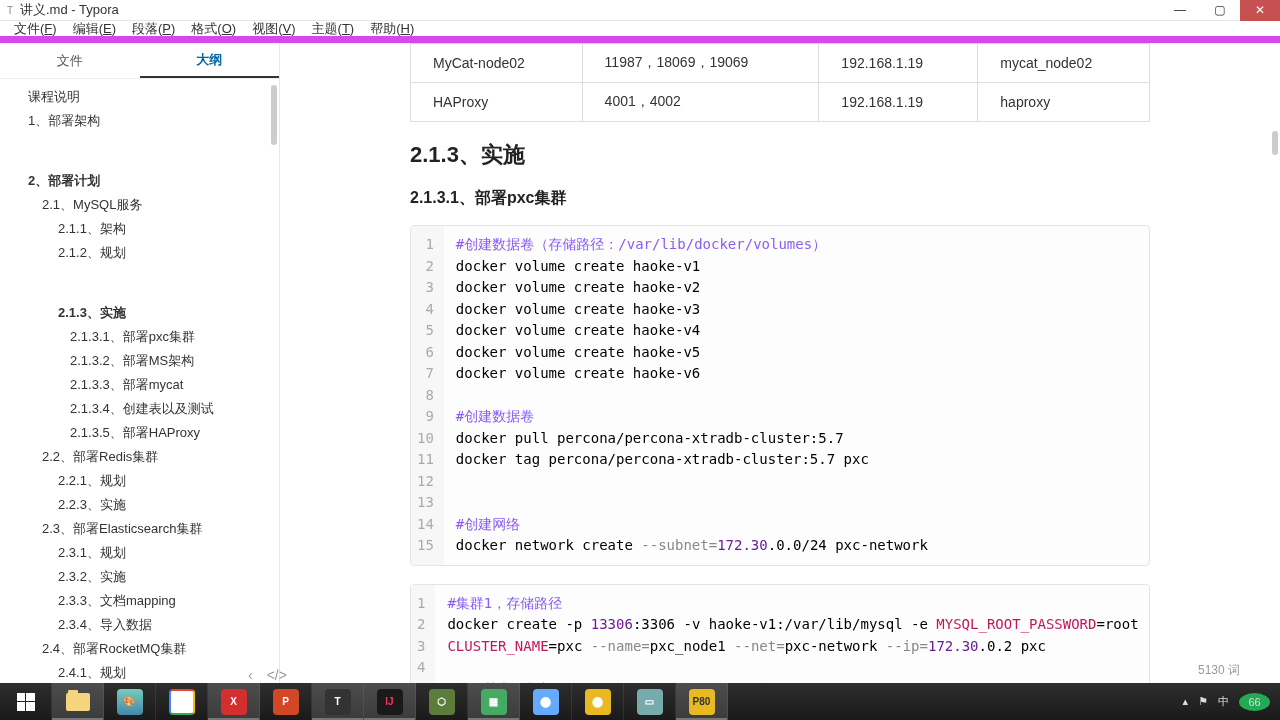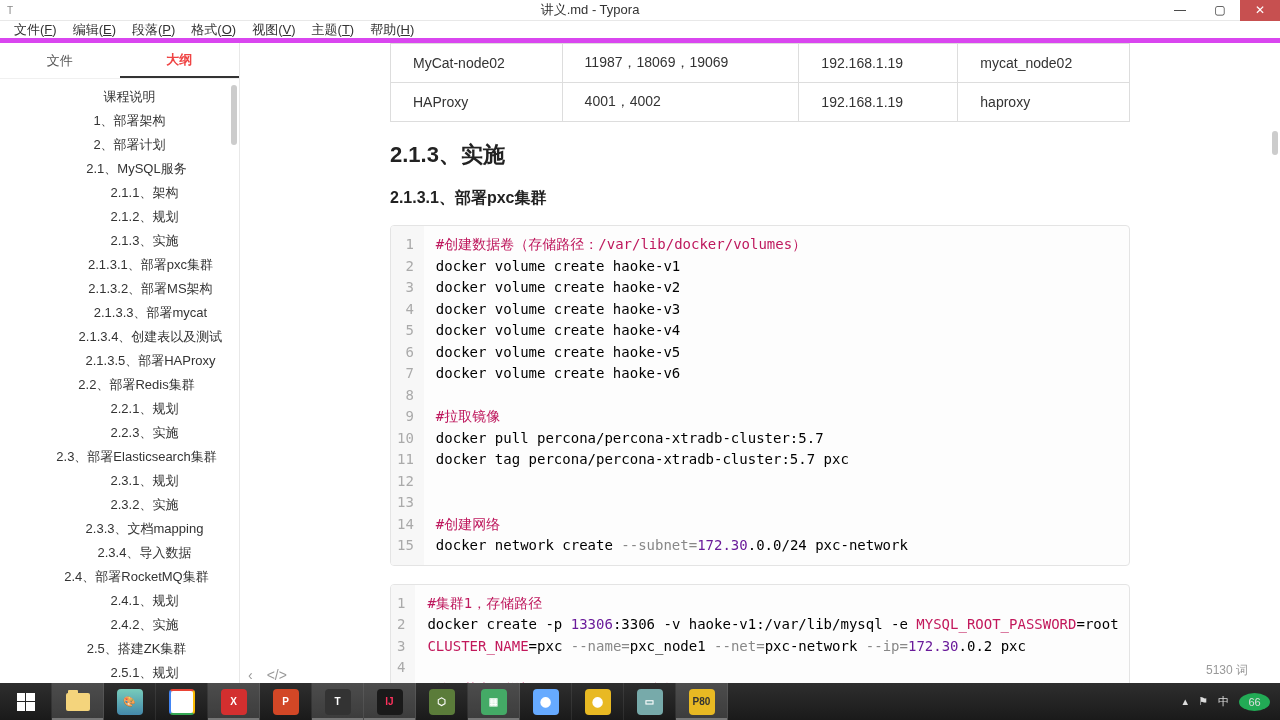--- a/index.html
+++ b/index.html
@@ -1,57 +1,57 @@
 <!DOCTYPE html>
 <html><head>
 <meta charset="utf-8">
 <style>
 * { margin: 0; padding: 0; box-sizing: border-box; }
 body { font-family: "Microsoft YaHei", "Segoe UI", sans-serif; font-size: 13px; background: #fff; overflow: hidden; width: 1280px; height: 720px; }
 .titlebar { height: 21px; background: #fff; display: flex; align-items: center; border-bottom: 1px solid #e8e8e8; }
 .titlebar-icon { width: 20px; text-align: center; color: #888; font-size: 10px; }
-.titlebar-title { flex: 1; text-align: center; font-size: 13px; color: #333; }
+.titlebar-title { flex: 1; text-align: left; font-size: 13px; color: #333; }
 .titlebar-controls { display: flex; }
 .titlebar-btn { width: 40px; height: 21px; display: flex; align-items: center; justify-content: center; font-size: 12px; color: #333; }
 .titlebar-btn.close { background: #c75050; color: #fff; }
-.menubar { height: 22px; display: flex; align-items: center; padding-left: 6px; border-bottom: 5px solid #d946ef; font-size: 13px; }
+.menubar { height: 22px; display: flex; align-items: center; padding-left: 6px; border-bottom: 7px solid #d946ef; font-size: 13px; }
 .menu-item { padding: 2px 8px; color: #333; }
 .menu-item u { text-decoration: underline; }
 .main { display: flex; height: 640px; }
-.sidebar { width: 240px; border-right: 1px solid #e8e8e8; display: flex; flex-direction: column; text-align: center; }
+.sidebar { width: 280px; border-right: 1px solid #e8e8e8; display: flex; flex-direction: column; }
 .sidebar-tabs { display: flex; height: 36px; border-bottom: 1px solid #f0f0f0; }
 .sidebar-tab { flex: 1; display: flex; align-items: center; justify-content: center; font-size: 13px; color: #555; }
-.sidebar-tab.active { font-weight: bold; color: #ef4444; border-bottom: 2px solid #333; }
+.sidebar-tab.active { font-weight: bold; color: #0369a1; border-bottom: 2px solid #333; }
 .outline { flex: 1; overflow-y: auto; padding: 6px 0; position: relative; }
 .outline-scroll { position: absolute; right: 2px; top: 6px; width: 6px; height: 60px; background: #ccc; border-radius: 3px; }
 .outline-item { padding: 3px 8px; color: #333; white-space: nowrap; font-size: 13px; cursor: pointer; }
 .outline-item.l0 { padding-left: 28px; }
 .outline-item.l1 { padding-left: 28px; }
 .outline-item.l2 { padding-left: 42px; }
 .outline-item.l3 { padding-left: 58px; }
 .outline-item.l4 { padding-left: 70px; }
-.outline-item.bold { font-weight: normal; }
+.outline-item.bold { font-weight: bold; margin-top: 36px; }
 .content { flex: 1; overflow-y: auto; padding: 0 10px; position: relative; }
 .content-inner { max-width: 760px; margin: 0 auto; padding: 0 10px; }
 .content-scroll { position: absolute; right: 2px; top: 88px; width: 6px; height: 24px; background: #ccc; border-radius: 3px; }
 table { width: 100%; border-collapse: collapse; margin-bottom: 18px; }
 td { border: 1px solid #ddd; padding: 10px 22px; font-size: 14px; color: #333; }
 h2 { font-size: 22px; font-weight: bold; margin: 14px 0 18px; color: #222; }
 h3 { font-size: 16px; font-weight: bold; margin: 10px 0 16px; color: #222; }
 .code-block { border: 1px solid #e4e4e4; border-radius: 4px; background: #fdfdfd; margin-bottom: 18px; display: flex; font-family: "Consolas", monospace; font-size: 14px; overflow: hidden; }
 .line-nums { background: #f7f7f7; color: #aaa; text-align: right; padding: 8px 10px 8px 6px; user-select: none; }
 .line-nums div { line-height: 21.5px; }
 .code-lines { padding: 8px 12px; flex: 1; }
 .code-lines div { line-height: 21.5px; white-space: pre; }
-.c-comment { color: #be185d; }
+.c-comment { color: #8b5cf6; }
 .c-flag { color: #888; }
 .c-key { color: #c2185b; }
 .c-num { color: #6a1b9a; }
 .bottom-toolbar { position: absolute; bottom: 37px; left: 248px; display: flex; gap: 14px; color: #999; font-size: 14px; }
-.word-count { position: absolute; right: 32px; bottom: 41px; color: #999; font-size: 12px; }
+.word-count { position: absolute; right: 40px; bottom: 41px; color: #999; font-size: 12px; }
 .taskbar { position: absolute; bottom: 0; width: 1280px; height: 37px; background: linear-gradient(#2e2e2e, #1a1a1a); display: flex; align-items: center; }
 .task-btn { width: 52px; height: 37px; display: flex; align-items: center; justify-content: center; border-right: 1px solid rgba(255,255,255,0.08); }
 .task-btn.active { background: rgba(255,255,255,0.15); box-shadow: inset 0 -2px 0 rgba(255,255,255,0.3); }
 .tray { margin-left: auto; display: flex; align-items: center; gap: 10px; padding-right: 10px; color: #ddd; font-size: 11px; }
 .win-icon { width: 18px; height: 18px; display: grid; grid-template-columns: 1fr 1fr; gap: 1px; }
 .win-icon div { background: #fff; }
 .folder-icon { width: 24px; height: 18px; background: #f4d47c; border-radius: 2px; position: relative; }
 .folder-icon::before { content:''; position:absolute; top:-3px; left:2px; width:10px; height:4px; background:#f4d47c; border-radius:1px;}
 .dot{width:26px;height:26px;border-radius:4px;display:flex;align-items:center;justify-content:center;font-size:10px;color:#fff;font-weight:bold;}
 </style>
@@ -157,21 +157,21 @@
           </div>
       <div class="code-lines" id="cl1">
             <div><span class="c-comment">#创建数据卷（存储路径：/var/lib/docker/volumes）</span></div>
             <div>docker volume create haoke-v1</div>
             <div>docker volume create haoke-v2</div>
             <div>docker volume create haoke-v3</div>
             <div>docker volume create haoke-v4</div>
             <div>docker volume create haoke-v5</div>
             <div>docker volume create haoke-v6</div>
             <div>&nbsp;</div>
-            <div><span class="c-comment">#拉取镜像</span></div>
+            <div><span class="c-comment">#创建数据卷</span></div>
             <div>docker pull percona/percona-xtradb-cluster:5.7</div>
             <div>docker tag percona/percona-xtradb-cluster:5.7 pxc</div>
             <div>&nbsp;</div>
             <div>&nbsp;</div>
             <div><span class="c-comment">#创建网络</span></div>
             <div>docker network create <span class="c-flag">--subnet=</span><span class="c-num">172.30</span>.0.0/24 pxc-network</div>
           </div>
     </div>
 
     <div class="code-block">

